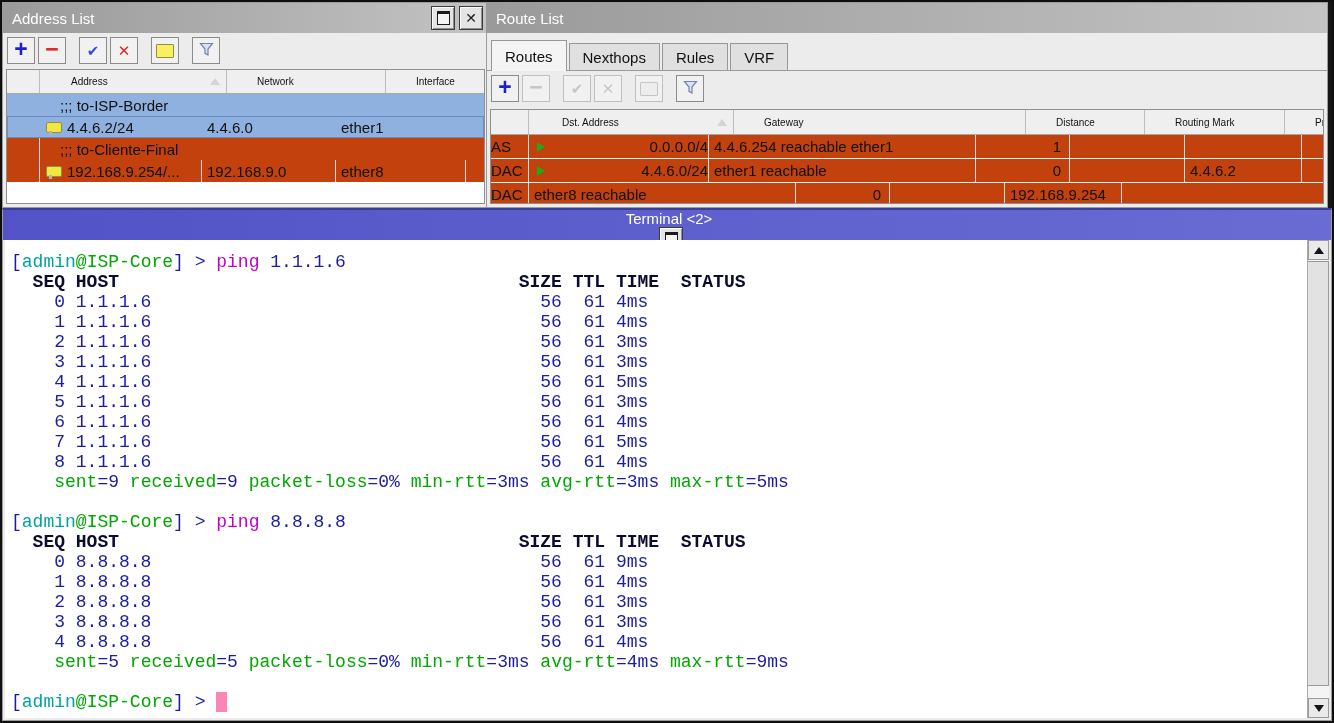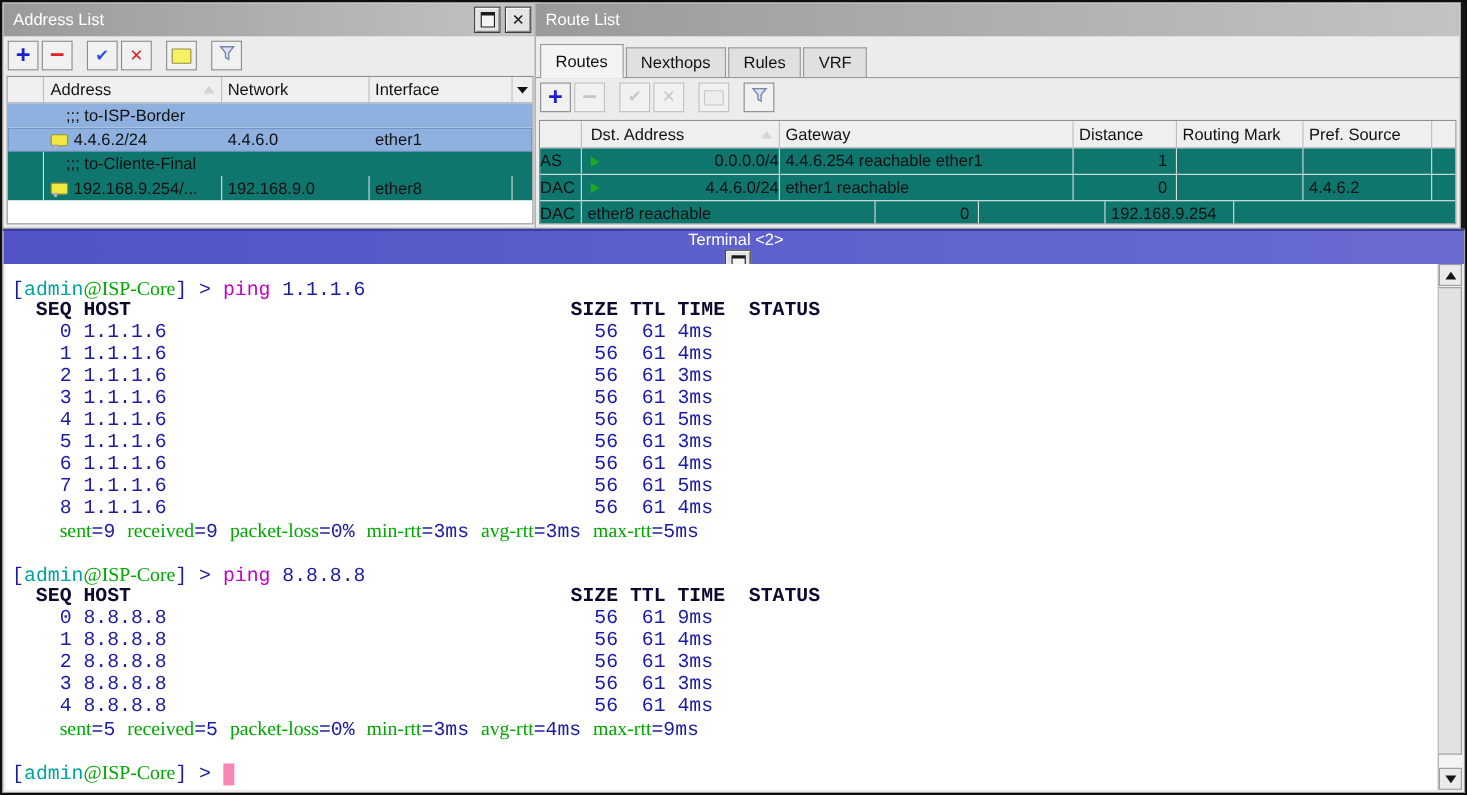--- a/index.html
+++ b/index.html
@@ -32,29 +32,29 @@
   .dis .ic-add,.dis .ic-remove,.dis .ic-enable,.dis .ic-disable{color:#c6c6c6;}
   .dis .ic-comment{background:#ededed;border-color:#c6c6c6;}
   .find{position:absolute;right:6px;top:5px;width:74px;height:25px;border:1px solid #8b8b8b;
     padding:2px 6px;font-size:15px;font-style:italic;box-sizing:border-box;background:#fff;
     font-family:Liberation Sans, sans-serif;margin-top:48px;}
   .find::placeholder{color:#989fae;font-style:italic;}
   
   .grid{position:absolute;left:3px;right:3px;bottom:3px;border:1px solid #8f8f8f;background:#fff;overflow:hidden;}
   #addr-win .grid{top:66px;}
   #route-win .grid{top:106px;}
-  .ghead{display:flex;background:#efefef;border-bottom:1px solid #a8a8a8;align-items:stretch;font-size:15px;}
+  .ghead{display:flex;background:#efefef;border-bottom:1px solid #a8a8a8;align-items:stretch;font-size:10px;gap:25px;}
   #addr-win .ghead{height:23px;}
   #route-win .ghead{height:24px;}
   .hc{border-right:1px solid #bdbdbd;display:flex;align-items:center;padding-left:5px;box-sizing:border-box;}
   .sort-icon{width:0;height:0;border-left:5px solid transparent;border-right:5px solid transparent;
     border-bottom:7px solid #d4d4d4;margin-left:auto;margin-right:6px;}
   .hdr-drop{width:20px;display:flex;align-items:center;justify-content:center;}
   .dd-tri{width:0;height:0;border-left:5px solid transparent;border-right:5px solid transparent;border-top:6px solid #111;}
-  .grow{display:flex;align-items:center;font-size:15px;background:#0f766e;}
+  .grow{display:flex;align-items:center;font-size:15px;background:#c2410c;}
   .arow{height:22px;}
   .rrow{height:23px;border-bottom:1px solid #efefef;}
   .c{display:flex;align-items:center;height:100%;box-sizing:border-box;border-right:1px solid #dcdcdc;
      padding-left:5px;overflow:hidden;white-space:nowrap;}
   .sel{background:var(--sel,#8fb1df);}
   .sel .c{border-right-color:transparent;}
   .focused{box-shadow:inset 0 0 0 1px #6b8cbf;}
   
   .c-flag{width:33px;flex:none;padding-left:0;}
   .c-addr{width:162px;flex:none;padding-left:6px;}
@@ -82,21 +82,21 @@
   .tab.active{background:#f4f4f4;height:31px;margin-bottom:-1px;}
   
   #term-win{border-top:2px solid #3b3d9a;}
   .term-body{position:absolute;left:2px;right:2px;top:30px;bottom:2px;background:#fff;}
   #term-pre{position:absolute;left:0;top:0;right:23px;bottom:0;overflow:hidden;margin:0;
     padding:12px 0 0 6px;font-family:"Liberation Mono","DejaVu Sans Mono",monospace;
     font-size:18px;line-height:20px;}
   .tline{white-space:pre;height:20px;}
   .tc-d{color:var(--t-d,#1b1ba5);}
   .tc-u{color:var(--t-u,#00a2a2);}
-  .tc-g{color:var(--t-g,#00a800);font-family:Liberation Serif, serif;}
+  .tc-g{color:var(--t-g,#00a800);}
   .tc-m{color:var(--t-m,#c400c4);}
   .tc-b{color:var(--t-b,#0b0b30);font-weight:bold;}
   .tc-cur{background:var(--t-cur,#fa86b6);color:var(--t-cur,#fa86b6);}
   
   .scrollbar{position:absolute;right:0;top:0;bottom:0;width:22px;background:#f4f4f4;border-left:1px solid #a8a8a8;box-sizing:border-box;}
   .sb-btn{position:absolute;left:0;right:0;height:20px;background:#eaeaea;border:1px solid #9a9a9a;
     display:flex;align-items:center;justify-content:center;box-sizing:border-box;}
   .sb-up{top:0;}
   .sb-down{bottom:0;}
   .arr-up{width:0;height:0;border-left:5px solid transparent;border-right:5px solid transparent;border-bottom:7px solid #141414;}

